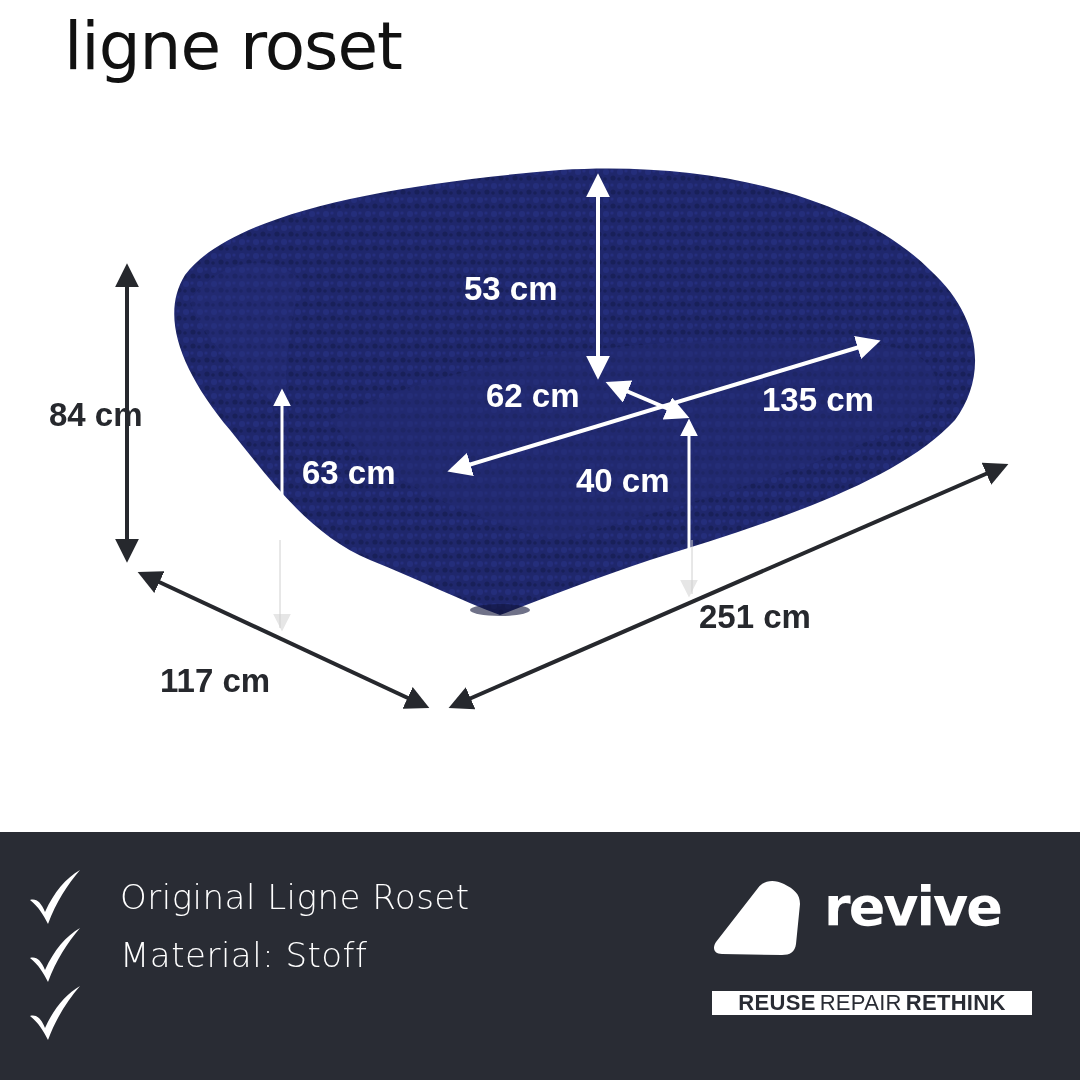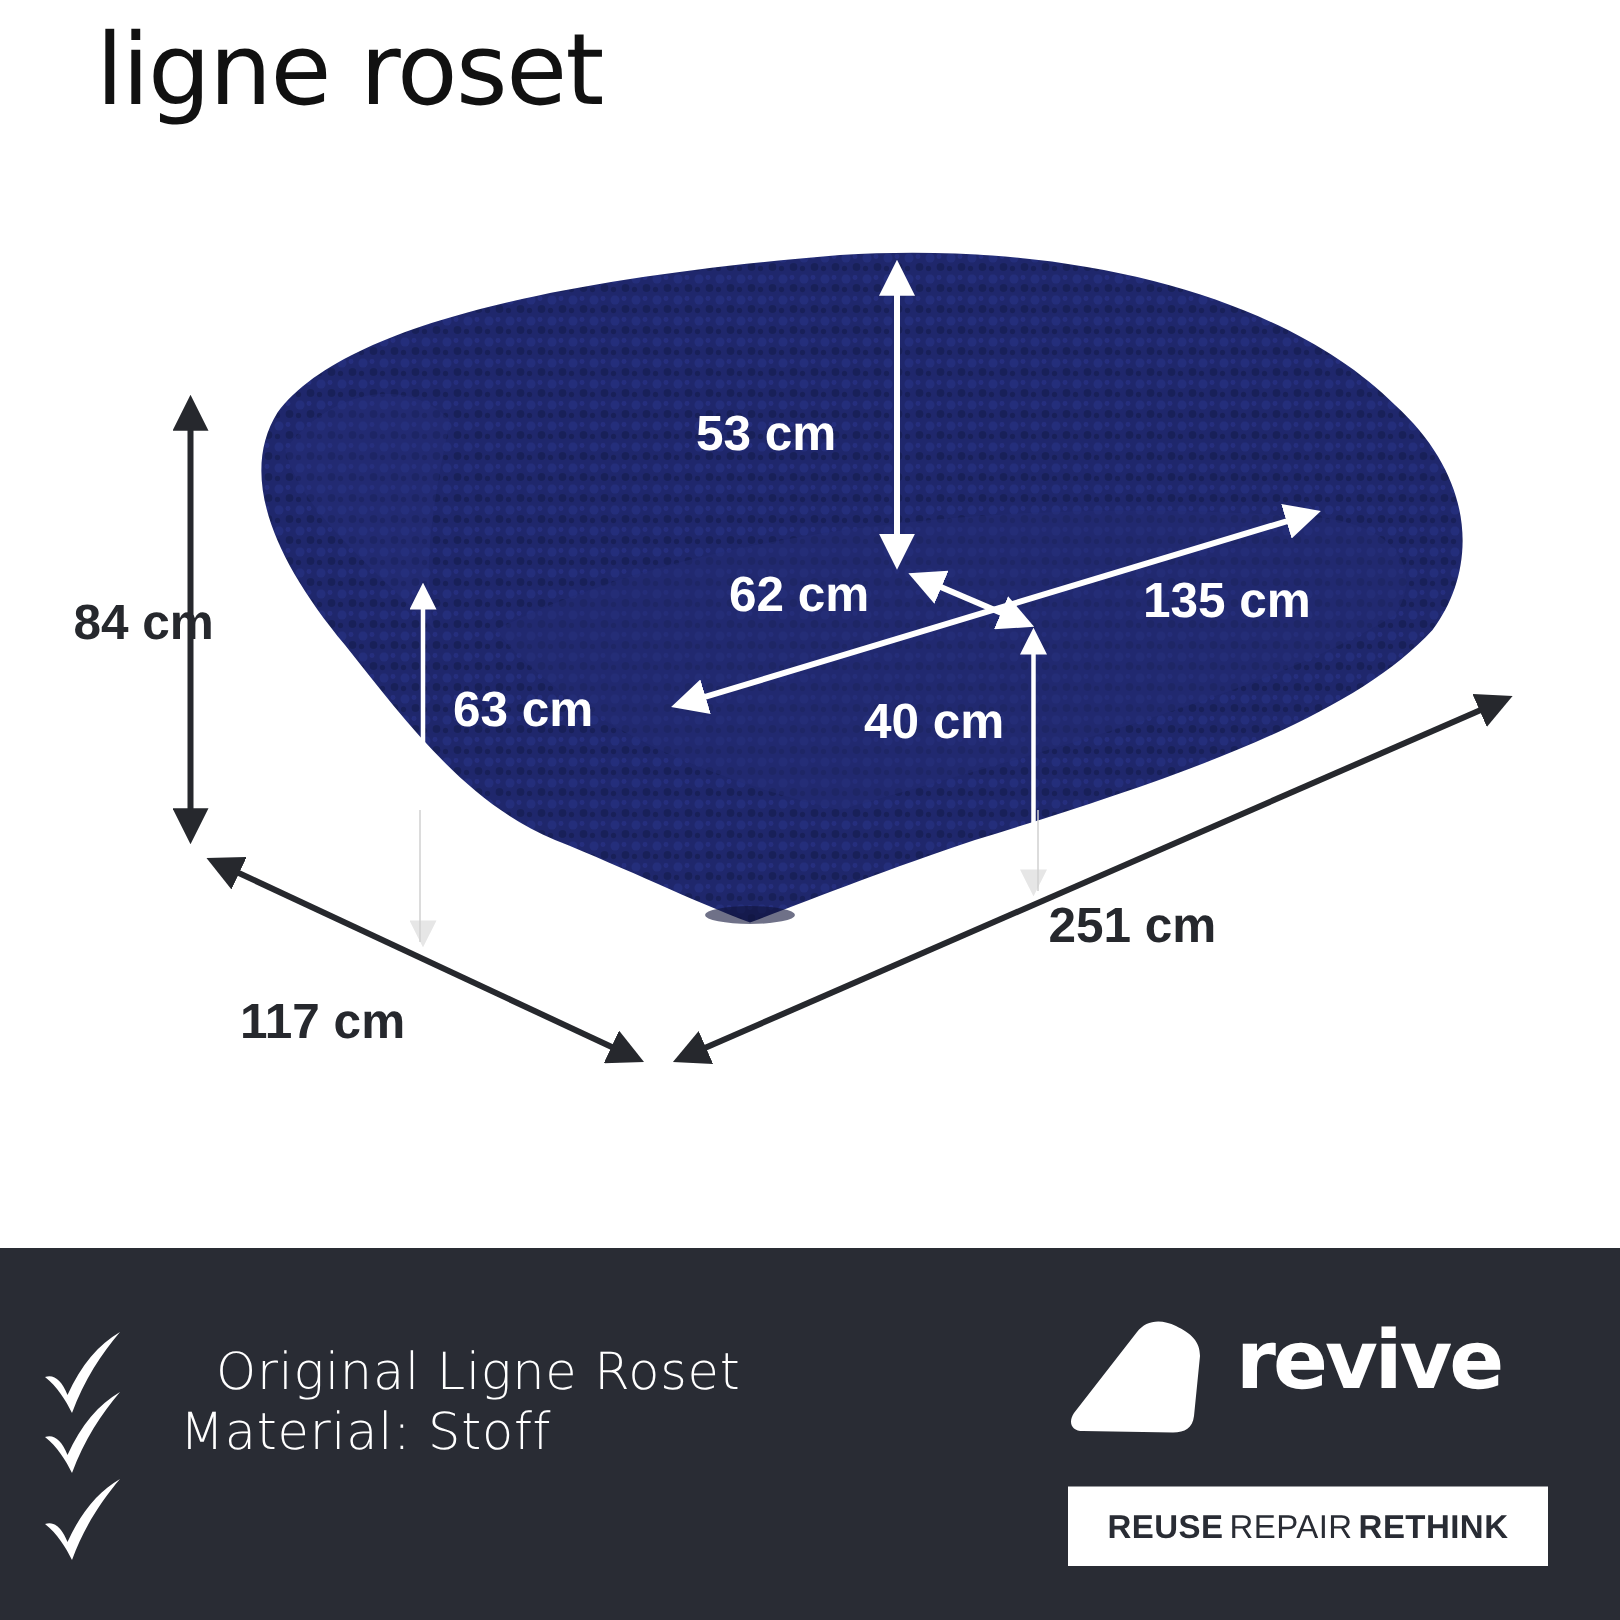--- a/index.html
+++ b/index.html
@@ -9,21 +9,21 @@
   .stage svg{position:absolute;left:0;top:0;}
   .lbl{position:absolute;font-family:"Liberation Sans",sans-serif;font-weight:700;font-size:33px;line-height:1;white-space:nowrap;}
   .lbl.dark{color:#26282d;}
   .lbl.light{color:#ffffff;}
   .panel{position:absolute;left:0;top:832px;width:1080px;height:248px;background:#292c34;}
   .feat{position:absolute;left:28px;display:flex;align-items:center;}
   .check{width:54px;height:54px;display:block;}
   .feat-text{margin-left:38px;color:#ffffff;font-family:"DejaVu Sans",sans-serif;font-size:34px;font-weight:300;letter-spacing:0.5px;}
   .revive{position:absolute;left:712px;top:880px;width:330px;}
   .revive-word{position:absolute;left:112px;top:0;color:#ffffff;font-family:"DejaVu Sans",sans-serif;font-weight:700;font-size:54px;letter-spacing:-2px;line-height:1;}
-  .tagline{position:absolute;left:712px;top:991px;width:320px;height:53px;background:#ffffff;display:flex;align-items:center;justify-content:center;color:#292c34;font-family:"Liberation Sans",sans-serif;font-size:22px;letter-spacing:0.3px;}
+  .tagline{position:absolute;left:712px;top:991px;width:320px;height:24px;background:#ffffff;display:flex;align-items:center;justify-content:center;color:#292c34;font-family:"Liberation Sans",sans-serif;font-size:22px;letter-spacing:0.3px;}
   .tagline b{font-weight:700;}
   .tagline span{margin:0 4px;}
 </style>
 </head>
 <body>
 
 <div class="logo">ligne roset</div>
 
 <div class="stage">
   <svg width="1080" height="710" viewBox="0 120 1080 710">
@@ -72,21 +72,21 @@
   <div class="lbl light" style="left:486px;top:259px;">62 cm</div>
   <div class="lbl light" style="left:762px;top:263px;">135 cm</div>
   <div class="lbl light" style="left:302px;top:336px;">63 cm</div>
   <div class="lbl light" style="left:566px;top:344px;margin-left:10px;">40 cm</div>
   <div class="lbl dark" style="left:699px;top:480px;">251 cm</div>
   <div class="lbl dark" style="left:160px;top:544px;">117 cm</div>
 </div>
 
 <div class="panel"></div>
 
-<div class="feat" style="top:888px;gap:24px;">
+<div class="feat" style="top:870px;">
   <svg class="check" viewBox="0 0 54 54">
       <path d="M2,30 C8,28 13,32 17,42 C26,22 38,8 52,0 C40,14 28,32 20,54 C16,46 10,36 2,30 Z" fill="#ffffff"></path>
     </svg>
   <span class="feat-text">Original Ligne Roset</span>
 </div>
 <div class="feat" style="top:928px;">
   <svg class="check" viewBox="0 0 54 54">
       <path d="M2,30 C8,28 13,32 17,42 C26,22 38,8 52,0 C40,14 28,32 20,54 C16,46 10,36 2,30 Z" fill="#ffffff"></path>
     </svg>
   <span class="feat-text">Material: Stoff</span>

